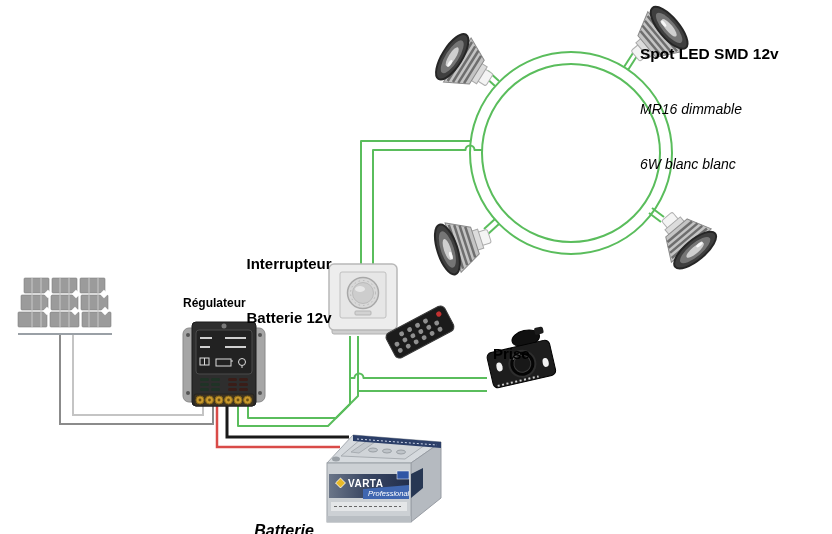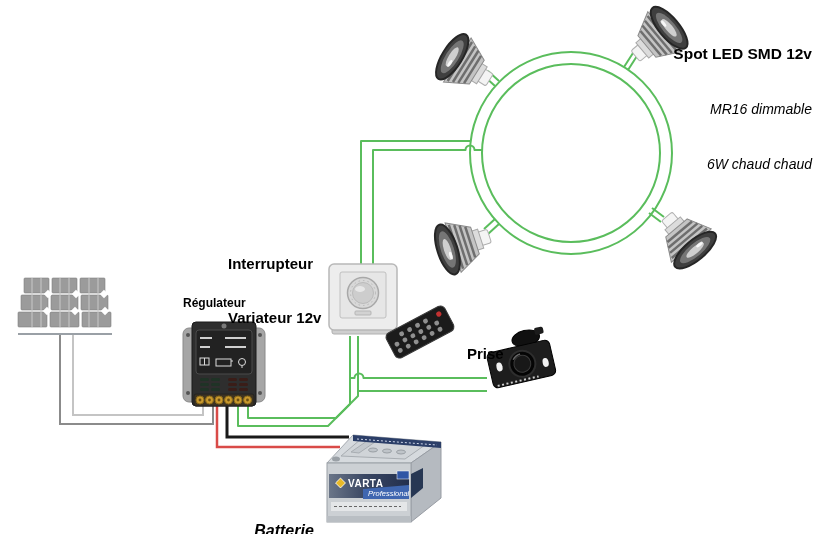--- a/index.html
+++ b/index.html
@@ -1,26 +1,26 @@
 <!DOCTYPE html>
 <html><head>
 <meta charset="utf-8">
 <style>
   html,body{margin:0;padding:0;background:#fff;}
   .canvas{position:relative;width:832px;height:534px;background:#ffffff;overflow:hidden;
           font-family:"Liberation Sans",sans-serif;color:#000;}
   .canvas svg{position:absolute;left:0;top:0;}
   .lbl{position:absolute;white-space:pre;}
-  .lbl-spot{left:640px;top:7px;width:172px;text-align:right;}
+  .lbl-spot{left:640px;top:7px;width:172px;}
   .lbl-spot .t1{font-size:15.5px;font-weight:700;line-height:21px;}
   .lbl-spot .t2{font-size:14px;font-style:italic;line-height:19px;}
-  .lbl-dimmer{left:228px;top:219px;width:122px;text-align:left;
+  .lbl-dimmer{left:228px;top:219px;width:122px;text-align:center;
               font-size:15px;font-weight:700;line-height:18px;}
   .lbl-reg{left:183px;top:296px;font-size:12px;font-weight:700;}
-  .lbl-socket{left:467px;top:299px;font-size:15px;font-weight:700;line-height:22px;}
+  .lbl-socket{left:493px;top:299px;font-size:15px;font-weight:700;line-height:22px;}
   .lbl-batt{left:228px;top:483px;width:112px;text-align:center;
             font-size:16px;font-weight:700;font-style:italic;line-height:19px;}
 </style>
 </head>
 <body>
 
 <div class="canvas">
 
   <svg width="832" height="534" viewBox="0 0 832 534">
     <defs>
@@ -233,26 +233,26 @@
       <rect x="70" y="41" width="12" height="8" fill="#2f55a5" stroke="#ffffff" stroke-width="0.5"></rect>
       <rect x="4" y="72" width="76" height="9" fill="#e4e6e8"></rect>
       <line x1="7" y1="76.5" x2="74" y2="76.5" stroke="#666" stroke-width="1.2" stroke-dasharray="3,2"></line>
       <rect x="0" y="86" width="84" height="6" fill="#b9bec3"></rect>
     </g>
   </svg>
 
   <div class="lbl lbl-spot">
     <div class="t1">Spot LED SMD 12v</div>
     <div class="t2">MR16 dimmable</div>
-    <div class="t2">6W chaud chaud</div>
+    <div class="t2">6W blanc blanc</div>
   </div>
 
   <div class="lbl lbl-dimmer">
     <div>Interrupteur</div>
-    <div>Variateur 12v</div>
+    <div>Batterie 12v</div>
   </div>
 
   <div class="lbl lbl-reg">Régulateur</div>
 
   <div class="lbl lbl-socket">
     <div>Prise</div>
   </div>
 
   <div class="lbl lbl-batt">
     <div>Batterie</div>

